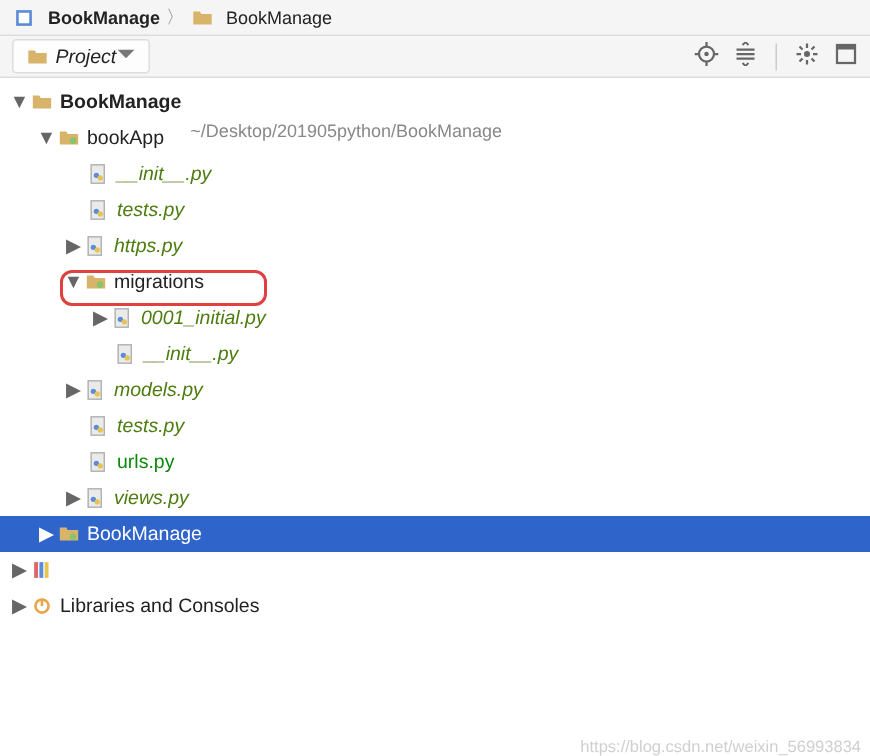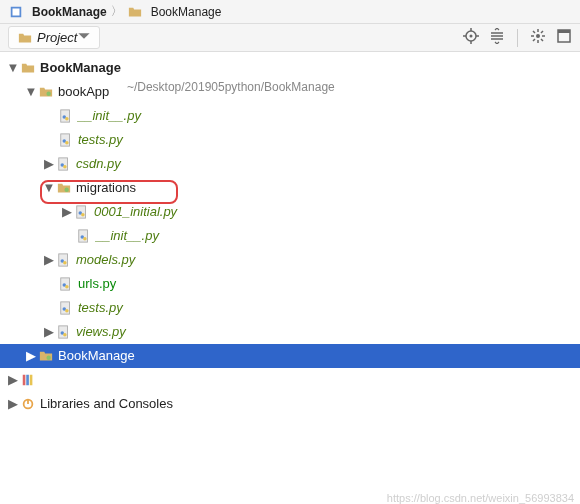--- a/index.html
+++ b/index.html
@@ -203,21 +203,21 @@
   <div class="row">
     <span class="pad" style="width:42px"></span>
     <span class="toggler">▶</span>
     <span class="ic">
         <svg class="i" viewBox="0 0 16 16">
           <rect x="2" y="1" width="10" height="14" fill="#eaeaea" stroke="#aaa"></rect>
           <circle cx="6" cy="9" r="2" fill="#5a8dd6"></circle>
           <circle cx="9" cy="11" r="2" fill="#e8c452"></circle>
         </svg>
       </span>
-    <span class="label brown">csdn.py</span>
+    <span class="label brown">https.py</span>
   </div>
 
   <div class="row" id="migrations-row">
     <span class="pad" style="width:42px"></span>
     <span class="toggler">▼</span>
     <span class="ic">
         <svg class="i" viewBox="0 0 16 16">
           <path d="M1 3h5l1 2h8v8H1z" fill="#d8b46a"></path>
           <circle cx="11" cy="10" r="2.5" fill="#8ac36a"></circle>
         </svg>
@@ -264,33 +264,33 @@
 
   <div class="row">
     <span class="pad" style="width:58px"></span>
     <span class="ic">
         <svg class="i" viewBox="0 0 16 16">
           <rect x="2" y="1" width="10" height="14" fill="#eaeaea" stroke="#aaa"></rect>
           <circle cx="6" cy="9" r="2" fill="#5a8dd6"></circle>
           <circle cx="9" cy="11" r="2" fill="#e8c452"></circle>
         </svg>
       </span>
+    <span class="label brown">tests.py</span>
+  </div>
+
+  <div class="row">
+    <span class="pad" style="width:58px"></span>
+    <span class="ic">
+        <svg class="i" viewBox="0 0 16 16">
+          <rect x="2" y="1" width="10" height="14" fill="#eaeaea" stroke="#aaa"></rect>
+          <circle cx="6" cy="9" r="2" fill="#5a8dd6"></circle>
+          <circle cx="9" cy="11" r="2" fill="#e8c452"></circle>
+        </svg>
+      </span>
     <span class="label green">urls.py</span>
-  </div>
-
-  <div class="row">
-    <span class="pad" style="width:58px"></span>
-    <span class="ic">
-        <svg class="i" viewBox="0 0 16 16">
-          <rect x="2" y="1" width="10" height="14" fill="#eaeaea" stroke="#aaa"></rect>
-          <circle cx="6" cy="9" r="2" fill="#5a8dd6"></circle>
-          <circle cx="9" cy="11" r="2" fill="#e8c452"></circle>
-        </svg>
-      </span>
-    <span class="label brown">tests.py</span>
   </div>
 
   <div class="row">
     <span class="pad" style="width:42px"></span>
     <span class="toggler">▶</span>
     <span class="ic">
         <svg class="i" viewBox="0 0 16 16">
           <rect x="2" y="1" width="10" height="14" fill="#eaeaea" stroke="#aaa"></rect>
           <circle cx="6" cy="9" r="2" fill="#5a8dd6"></circle>
           <circle cx="9" cy="11" r="2" fill="#e8c452"></circle>

